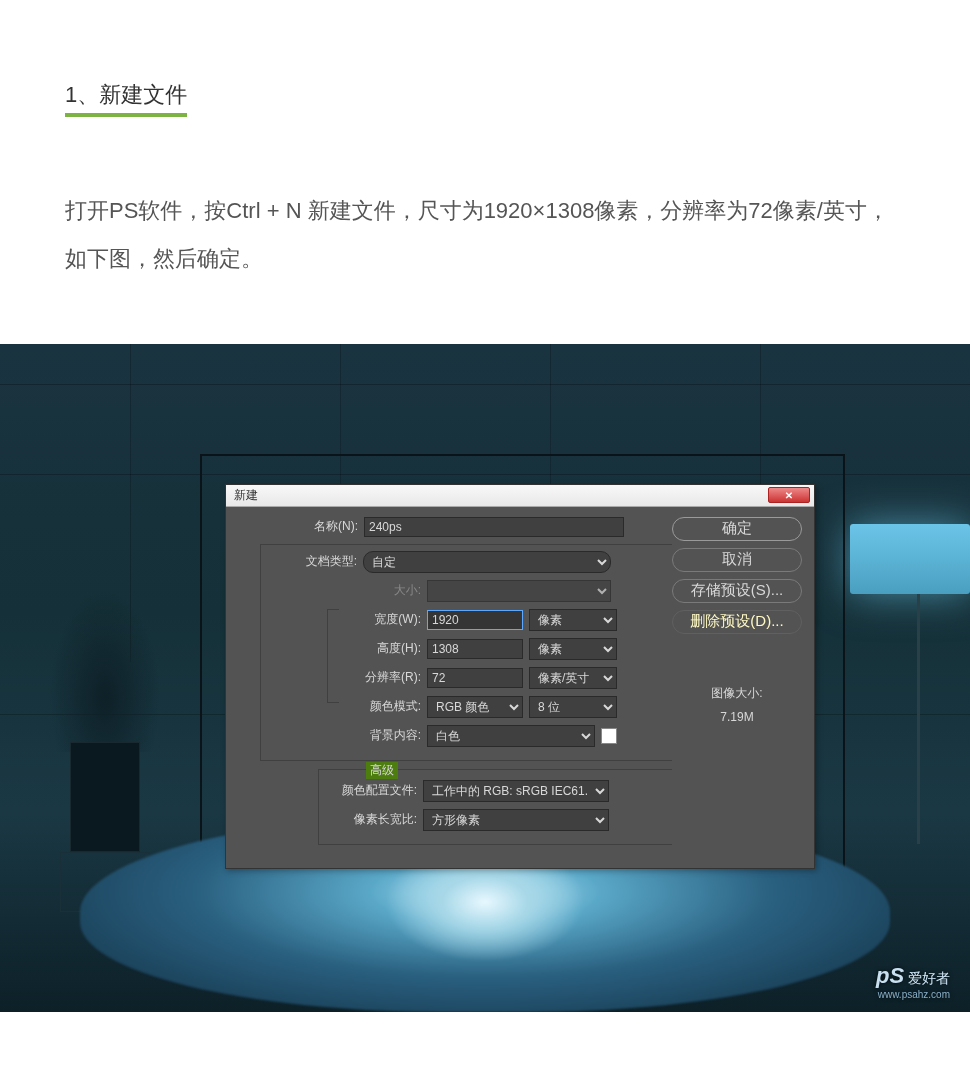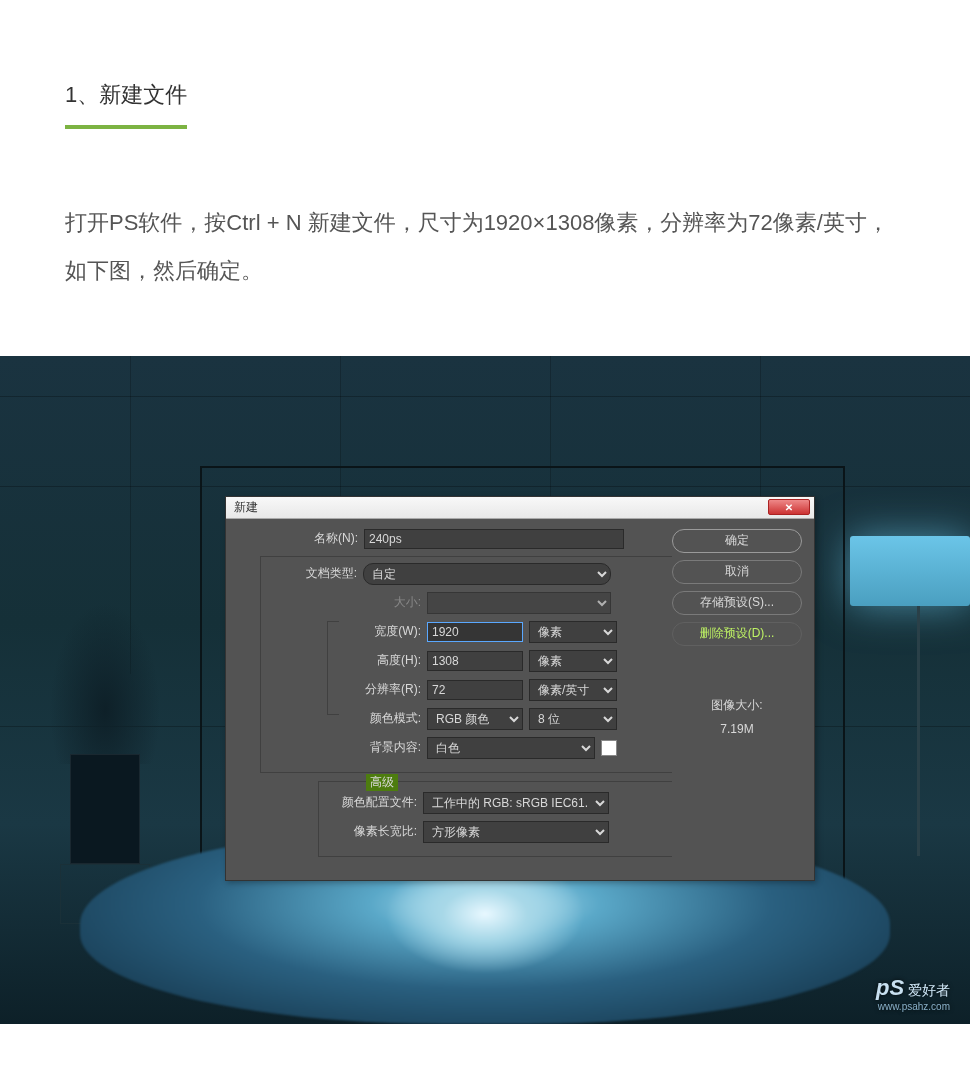--- a/index.html
+++ b/index.html
@@ -1,19 +1,19 @@
 <!DOCTYPE html>
 <html><head>
   <meta charset="utf-8">
   <style>
     * { box-sizing: border-box; margin: 0; padding: 0; }
     body { font-family: "Microsoft YaHei", "PingFang SC", sans-serif; background: #fff; width: 970px; }
     
     .header-section { padding: 80px 65px 60px; }
-    .step-title { display: inline-block; color: #333; font-size: 22px; font-weight: 500; border-bottom: 4px solid #7cb342; padding-bottom: 15px; }
+    .step-title { display: inline-block; color: #333; font-size: 22px; font-weight: 500; border-bottom: 4px solid #7cb342; padding-bottom: 3px; }
     .step-desc { margin-top: 70px; color: #555; font-size: 22px; line-height: 2.2; }
     
     .image-area {
       width: 970px; height: 668px; position: relative;
       background: linear-gradient(180deg, #1a3340 0%, #153038 40%, #1a3844 70%, #0d2028 100%);
       overflow: hidden;
     }
     
     
     .wall-lines::before, .wall-lines::after {
@@ -82,24 +82,24 @@
     .sel-mode { width: 90px; }
     .sel-bit { width: 88px; }
     .swatch { width: 16px; height: 16px; background: #fff; border: 1px solid #888; display: inline-block; }
     
     .fieldset { border: 1px solid #404040; margin: 4px 0 4px 22px; padding: 6px 2px; position: relative; border-right: none; }
     .fieldset.adv { border: 1px solid #404040; margin: 8px 0 0 80px; padding: 10px 2px 6px; border-right: none; }
     .fs-label { position: absolute; top: -8px; left: 8px; background: #4d7c0f; padding: 0 4px; font-size: 12px; color: #d8d8d8; margin-left: 39px; }
     .bracket { border-left: 1px solid #404040; border-top: 1px solid #404040; border-bottom: 1px solid #404040; width: 12px; height: 94px; margin-left: 64px; position: absolute; }
     
     .btn {
-      width: 100%; height: 24px; background: #535353; border: 1px solid #7a7a7a; border-radius: 12px; color: #d8d8d8; font-size: 12px; display: flex; align-items: center; justify-content: center;
+      width: 100%; height: 24px; background: #535353; border: 1px solid #7a7a7a; border-radius: 12px; color: #d8d8d8; font-size: 15px; display: flex; align-items: center; justify-content: center;
     }
     .btn.primary { border: 1px solid #9a9a9a; }
-    .btn.disabled { color: #bef264; border-color: #606060; }
+    .btn.disabled { color: #fef9c3; border-color: #606060; }
     
     .size-info { text-align: center; margin-top: 40px; color: #d8d8d8; font-size: 12px; line-height: 2; }
     
     .footer-text {
       position: absolute; bottom: 16px; left: 25px; color: #fff; font-size: 24px; font-weight: bold;
       text-shadow: 1px 1px 2px #000, -1px -1px 2px #000, 1px -1px 2px #000, -1px 1px 2px #000;
     }
     .footer-text .url { color: #3dd6c4; }
     
     .logo {

